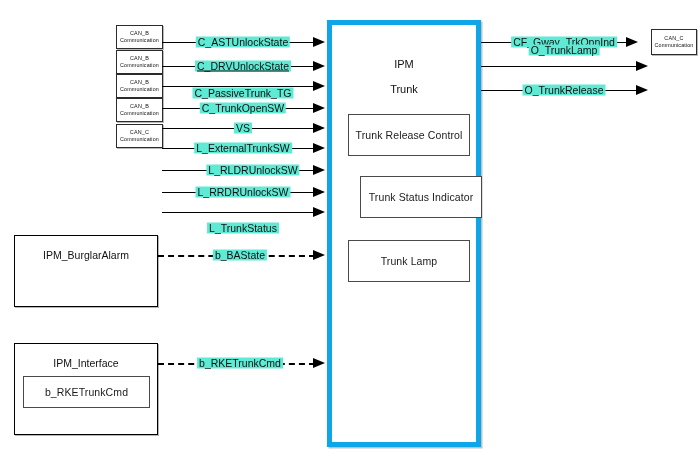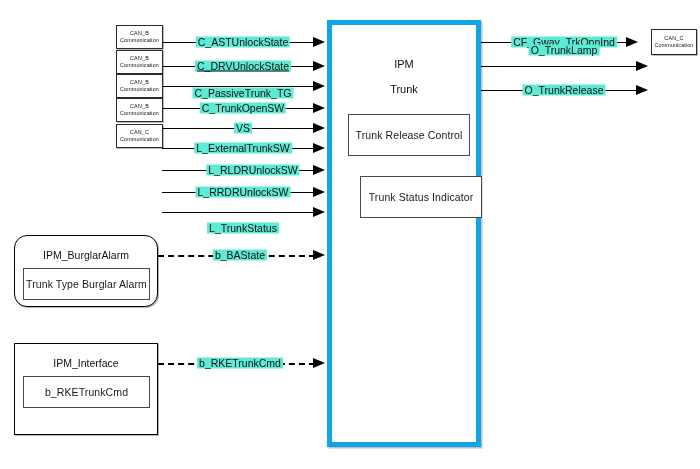--- a/index.html
+++ b/index.html
@@ -160,25 +160,22 @@
   <span class="sig-label" style="left:253px;top:170px;">L_RLDRUnlockSW</span>
 
   <div class="wire" style="left:162px;top:192px;width:153px;"></div>
   <div class="arrow" style="left:313px;top:186.5px;"></div>
   <span class="sig-label" style="left:243px;top:192px;">L_RRDRUnlockSW</span>
 
   <div class="wire" style="left:162px;top:212px;width:153px;"></div>
   <div class="arrow" style="left:313px;top:206.5px;"></div>
   <span class="sig-label" style="left:243px;top:228px;">L_TrunkStatus</span>
 
-  <div class="block block-outer" style="left:14px;top:235px;width:144px;height:72px;border-radius:13px;">
+  <div class="block block-outer" style="left:14px;top:235px;width:144px;height:72px;">
     <div class="blk-title" style="top:13px;">IPM_BurglarAlarm</div>
-    <div class="inner-block" style="left:8px;top:32px;width:127px;height:32px;">
-      <span class="inner-label">Trunk Type Burglar Alarm</span>
-    </div>
   </div>
 
   <div class="wire-dashed" style="left:158px;top:255px;width:157px;"></div>
   <div class="arrow" style="left:313px;top:249.5px;"></div>
   <span class="sig-label" style="left:240px;top:255px;">b_BAState</span>
 
   <div class="block block-outer" style="left:14px;top:343px;width:144px;height:92px;">
     <div class="blk-title" style="top:13px;">IPM_Interface</div>
     <div class="inner-block" style="left:8px;top:32px;width:127px;height:32px;">
       <span class="inner-label">b_RKETrunkCmd</span>
@@ -194,20 +191,23 @@
     <div class="main-title" style="top:58px;">Trunk</div>
 
     <div class="inner-block" style="left:16px;top:89px;width:122px;height:42px;">
       <span class="inner-label">Trunk Release Control</span>
     </div>
 
     <div class="inner-block" style="left:16px;top:151px;width:122px;height:42px;margin-left:12px;">
       <span class="inner-label">Trunk Status Indicator</span>
     </div>
 
+    <div class="inner-block" style="left:16px;top:215px;width:122px;height:42px;">
+      <span class="inner-label">Trunk Lamp</span>
+    </div>
   </div>
 
   <div class="wire" style="left:481px;top:42px;width:145px;"></div>
   <div class="arrow" style="left:626px;top:36.5px;"></div>
   <span class="sig-label" style="left:564px;top:42px;">CF_Gway_TrkOpnInd</span>
 
   <div class="wire" style="left:481px;top:66px;width:155px;"></div>
   <div class="arrow" style="left:636px;top:60.5px;"></div>
   <span class="sig-label" style="left:564px;top:50px;">O_TrunkLamp</span>
 

